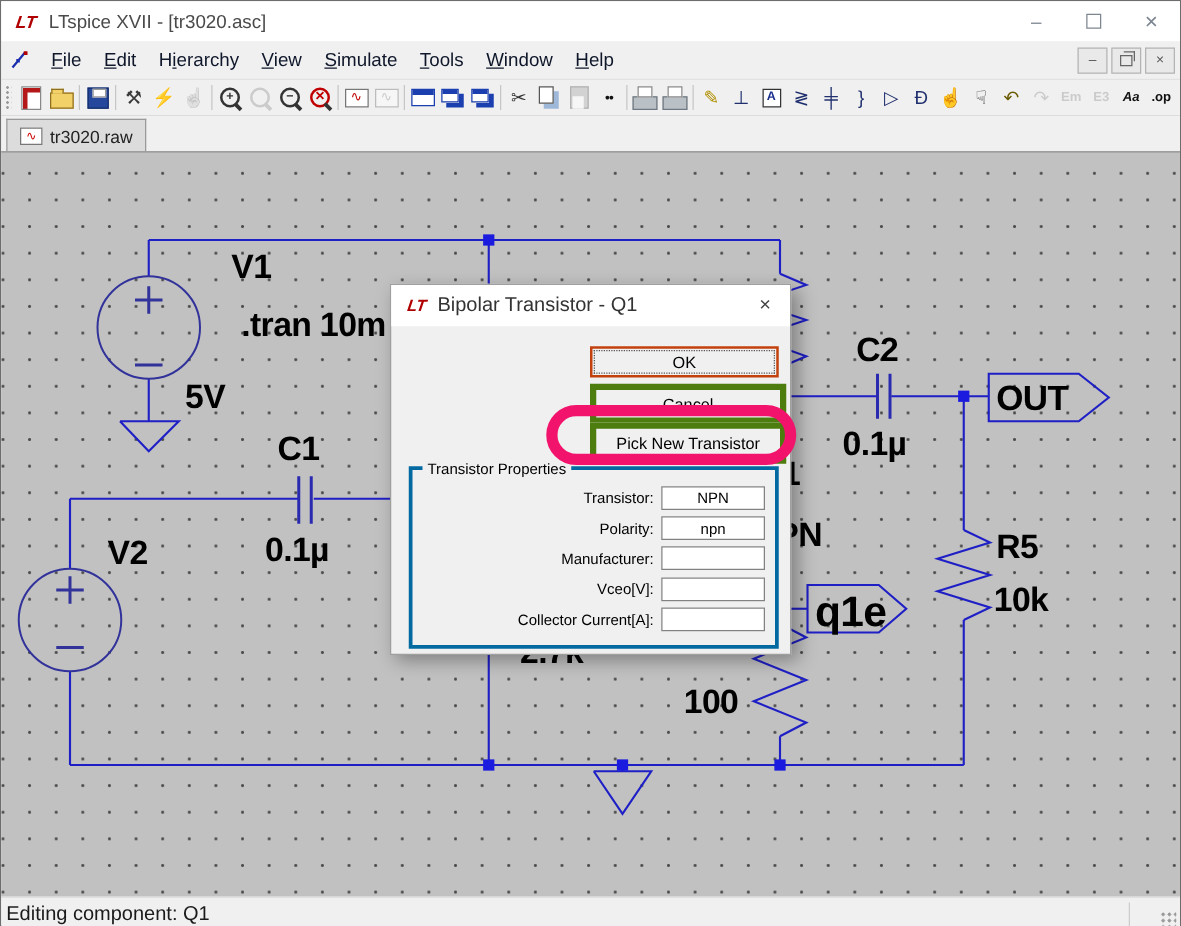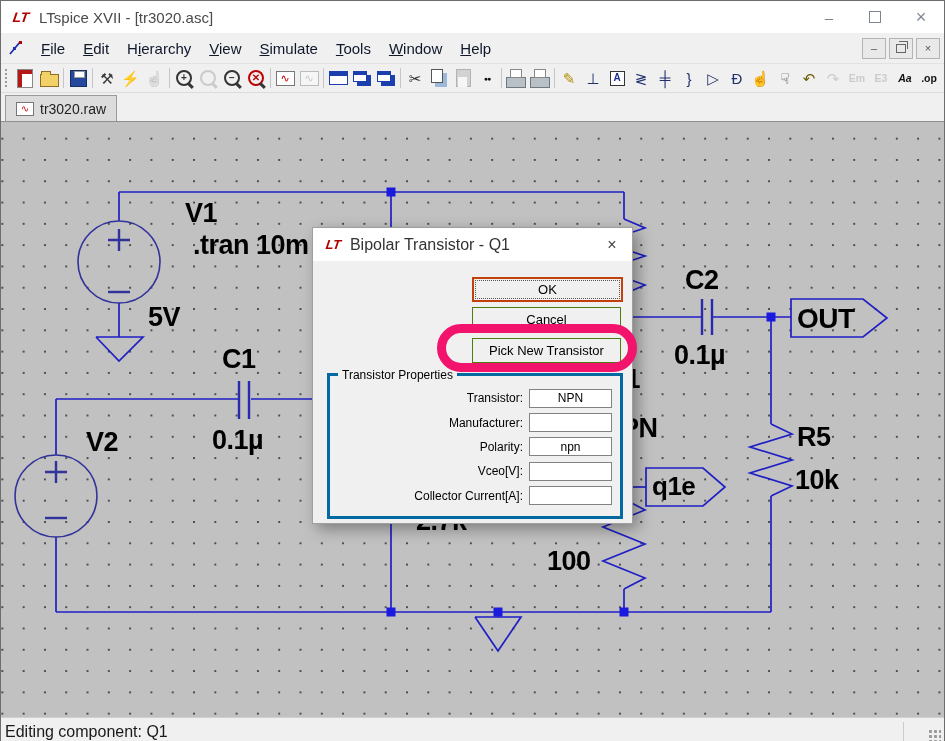--- a/index.html
+++ b/index.html
@@ -63,21 +63,21 @@
     background-image:radial-gradient(circle,#4c4c4c 0 1px,transparent 1.3px);background-size:21.3px 21.3px;background-position:12px 6px;overflow:hidden;}
   .canvas svg{position:absolute;left:0;top:0;z-index:1;}
   .sch{position:absolute;z-index:2;font-weight:bold;font-size:27px;line-height:1;color:#000;white-space:nowrap;letter-spacing:-0.5px;}
 
   
   .dialog{position:absolute;left:311px;top:105px;width:319px;height:295px;z-index:5;background:#f0f0f0;border:1px solid #9f9f9f;box-shadow:5px 5px 14px rgba(0,0,0,.35);font-size:12px;}
   .dlg-title{height:33px;background:#fff;display:flex;align-items:center;}
   .dlg-logo{margin-left:13px;color:#b00000;font-weight:bold;font-style:italic;font-size:13px;transform:skewX(-8deg);}
   .dlg-title-text{margin-left:9px;font-size:16px;color:#333;}
   .dlg-close{margin-left:auto;width:40px;text-align:center;font-size:16px;color:#444;}
-  .dlg-btn{position:absolute;left:159px;width:147px;background:#f0f0f0;border:1px solid #4d7c0f;display:flex;align-items:center;justify-content:center;font-size:13px;color:#000;}
+  .dlg-btn{position:absolute;left:159px;width:147px;background:#f0f0f0;border:5px solid #4d7c0f;display:flex;align-items:center;justify-content:center;font-size:13px;color:#000;}
   .dlg-btn.ok{top:49px;height:21px;border:2px solid #c2410c;outline:1px dotted #555;outline-offset:-4px;}
   .dlg-btn.cancel{top:79px;height:22px;}
   .dlg-btn.pick{top:110px;height:23px;}
   .groupbox{position:absolute;left:14px;top:145px;width:290px;height:140px;border:3px solid #0369a1;}
   .group-label{position:absolute;top:-8px;left:8px;background:#f0f0f0;padding:0 4px;font-size:12px;color:#000;}
   .rows{position:absolute;left:0;top:10px;right:0;}
   .row{display:flex;align-items:center;height:24.4px;}
   .row .lbl{flex:1;text-align:right;margin-right:6px;color:#000;}
   .row .field{width:81px;height:17px;background:#fff;border:1px solid #828282;margin-right:8px;display:flex;align-items:center;justify-content:center;font-size:12px;}
 
@@ -290,30 +290,30 @@
       <g fill="#1b1be0">
         <rect x="385.5" y="65.5" width="9" height="9"></rect>
         <rect x="765.5" y="190.5" width="9" height="9"></rect>
         <rect x="385.5" y="485.5" width="9" height="9"></rect>
         <rect x="492.5" y="485.5" width="9" height="9"></rect>
         <rect x="618.5" y="485.5" width="9" height="9"></rect>
       </g>
     </svg>
 
     <div class="sch" style="left:140px;top:78px;margin-left:44px;">V1</div>
-    <div class="sch" style="left:192px;top:110px;">.tran 10m</div>
+    <div class="sch" style="left:192px;top:125px;">.tran 10m</div>
     <div class="sch" style="left:147px;top:182px;">5V</div>
     <div class="sch" style="left:221px;top:224px;">C1</div>
     <div class="sch" style="left:211px;top:305px;">0.1µ</div>
     <div class="sch" style="left:85px;top:307px;">V2</div>
     <div class="sch" style="left:415px;top:386px;">2.7k</div>
     <div class="sch" style="left:546px;top:426px;">100</div>
     <div class="sch" style="left:604px;top:244px;">Q1</div>
     <div class="sch" style="left:601px;top:293px;">NPN</div>
-    <div class="sch" style="left:651px;top:351px;font-size:26px;">q1e</div>
+    <div class="sch" style="left:651px;top:351px;font-size:34px;">q1e</div>
     <div class="sch" style="left:684px;top:145px;">C2</div>
     <div class="sch" style="left:673px;top:220px;">0.1µ</div>
     <div class="sch" style="left:796px;top:183px;font-size:28px;">OUT</div>
     <div class="sch" style="left:796px;top:302px;">R5</div>
     <div class="sch" style="left:794px;top:345px;">10k</div>
 
     <div class="dialog">
       <div class="dlg-title">
         <span class="dlg-logo">LT</span>
         <span class="dlg-title-text">Bipolar Transistor - Q1</span>
@@ -323,26 +323,26 @@
       <div class="dlg-btn cancel">Cancel</div>
       <div class="dlg-btn pick">Pick New Transistor</div>
       <div class="groupbox">
         <span class="group-label">Transistor Properties</span>
         <div class="rows" id="dlg-rows">
             <div class="row">
               <span class="lbl">Transistor:</span>
               <span class="field">NPN</span>
             </div>
             <div class="row">
+              <span class="lbl">Polarity:</span>
+              <span class="field">npn</span>
+            </div>
+            <div class="row">
               <span class="lbl">Manufacturer:</span>
               <span class="field"></span>
-            </div>
-            <div class="row">
-              <span class="lbl">Polarity:</span>
-              <span class="field">npn</span>
             </div>
             <div class="row">
               <span class="lbl">Vceo[V]:</span>
               <span class="field"></span>
             </div>
             <div class="row">
               <span class="lbl">Collector Current[A]:</span>
               <span class="field"></span>
             </div>
           </div>

